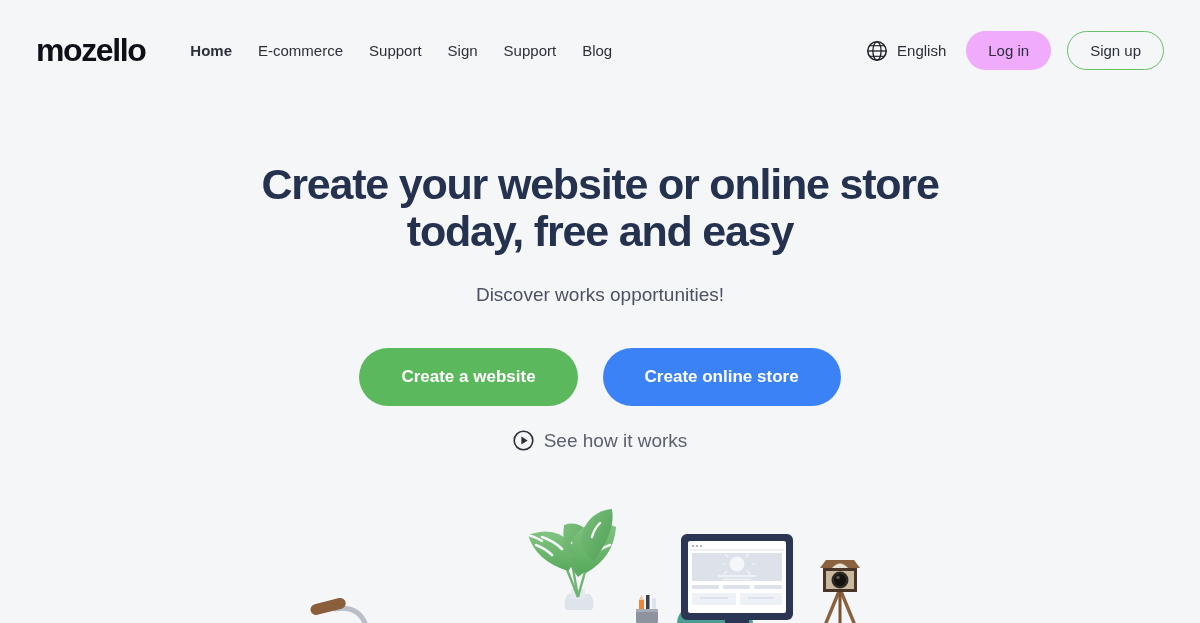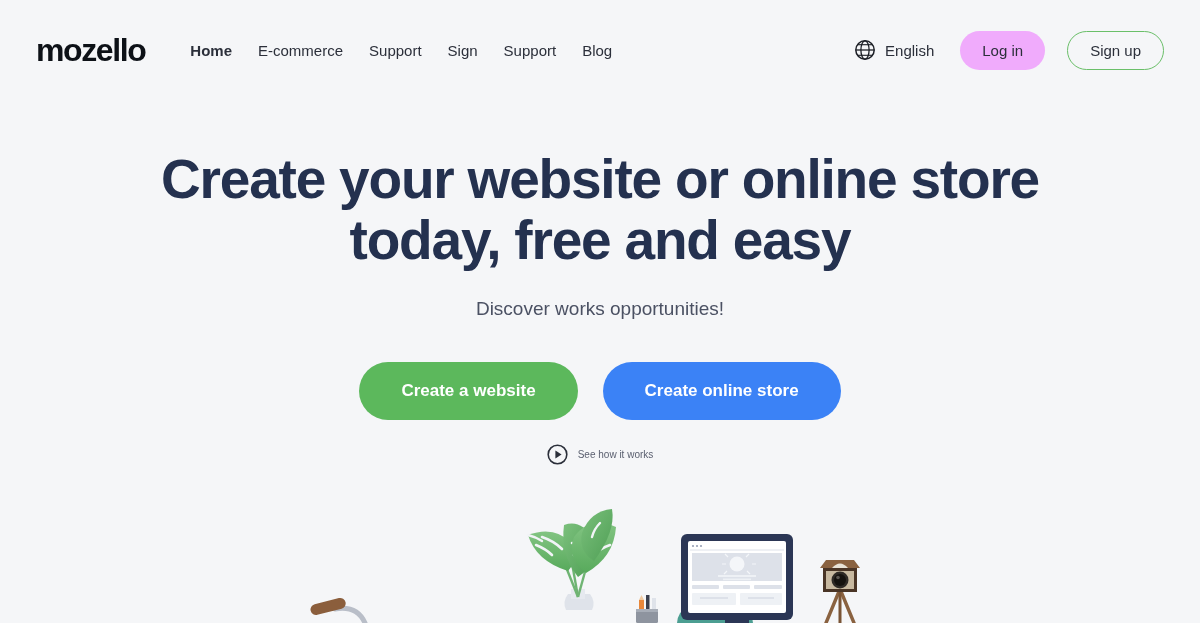--- a/index.html
+++ b/index.html
@@ -48,22 +48,22 @@
     padding: 0 13px;
     white-space: nowrap;
     text-decoration: none;
     cursor: pointer;
   }
   .nav-item.active { font-weight: 700; }
 
   .header-right {
     margin-left: auto;
     display: flex;
-    align-items: center;
-    gap: 12px;
+    align-items: flex-end;
+    gap: 6px;
   }
 
   .lang {
     display: flex;
     align-items: center;
     gap: 9px;
     font-size: 15px;
     color: #2b2f3a;
     padding: 8px 14px;
     cursor: pointer;
@@ -97,27 +97,27 @@
     margin-left: 10px;
   }
 
   
   .hero {
     text-align: center;
     padding-top: 45px;
   }
 
   .hero-title {
-    font-size: 55px;
+    font-size: 43px;
     line-height: 1.1;
     font-weight: 700;
     color: #24314f;
     letter-spacing: -1.2px;
     max-width: 880px;
-    margin: 4px auto;
+    margin: 16px auto;
   }
 
   .hero-sub {
     font-size: 19px;
     color: #4b5163;
     margin-top: 28px;
     font-weight: 400;
   }
 
   .cta-row {
@@ -139,21 +139,21 @@
     white-space: nowrap;
   }
   .btn-green { background: #5cb85c; }
   .btn-red   { background: #3b82f6; }
 
   .see-how {
     margin-top: 24px;
     display: inline-flex;
     align-items: center;
     gap: 10px;
-    font-size: 10px;
+    font-size: 19px;
     color: #5b6070;
     cursor: pointer;
   }
   .play-icon { display: block; }
 
   
   .illustration {
     position: absolute;
     left: 0;
     top: 505px;

